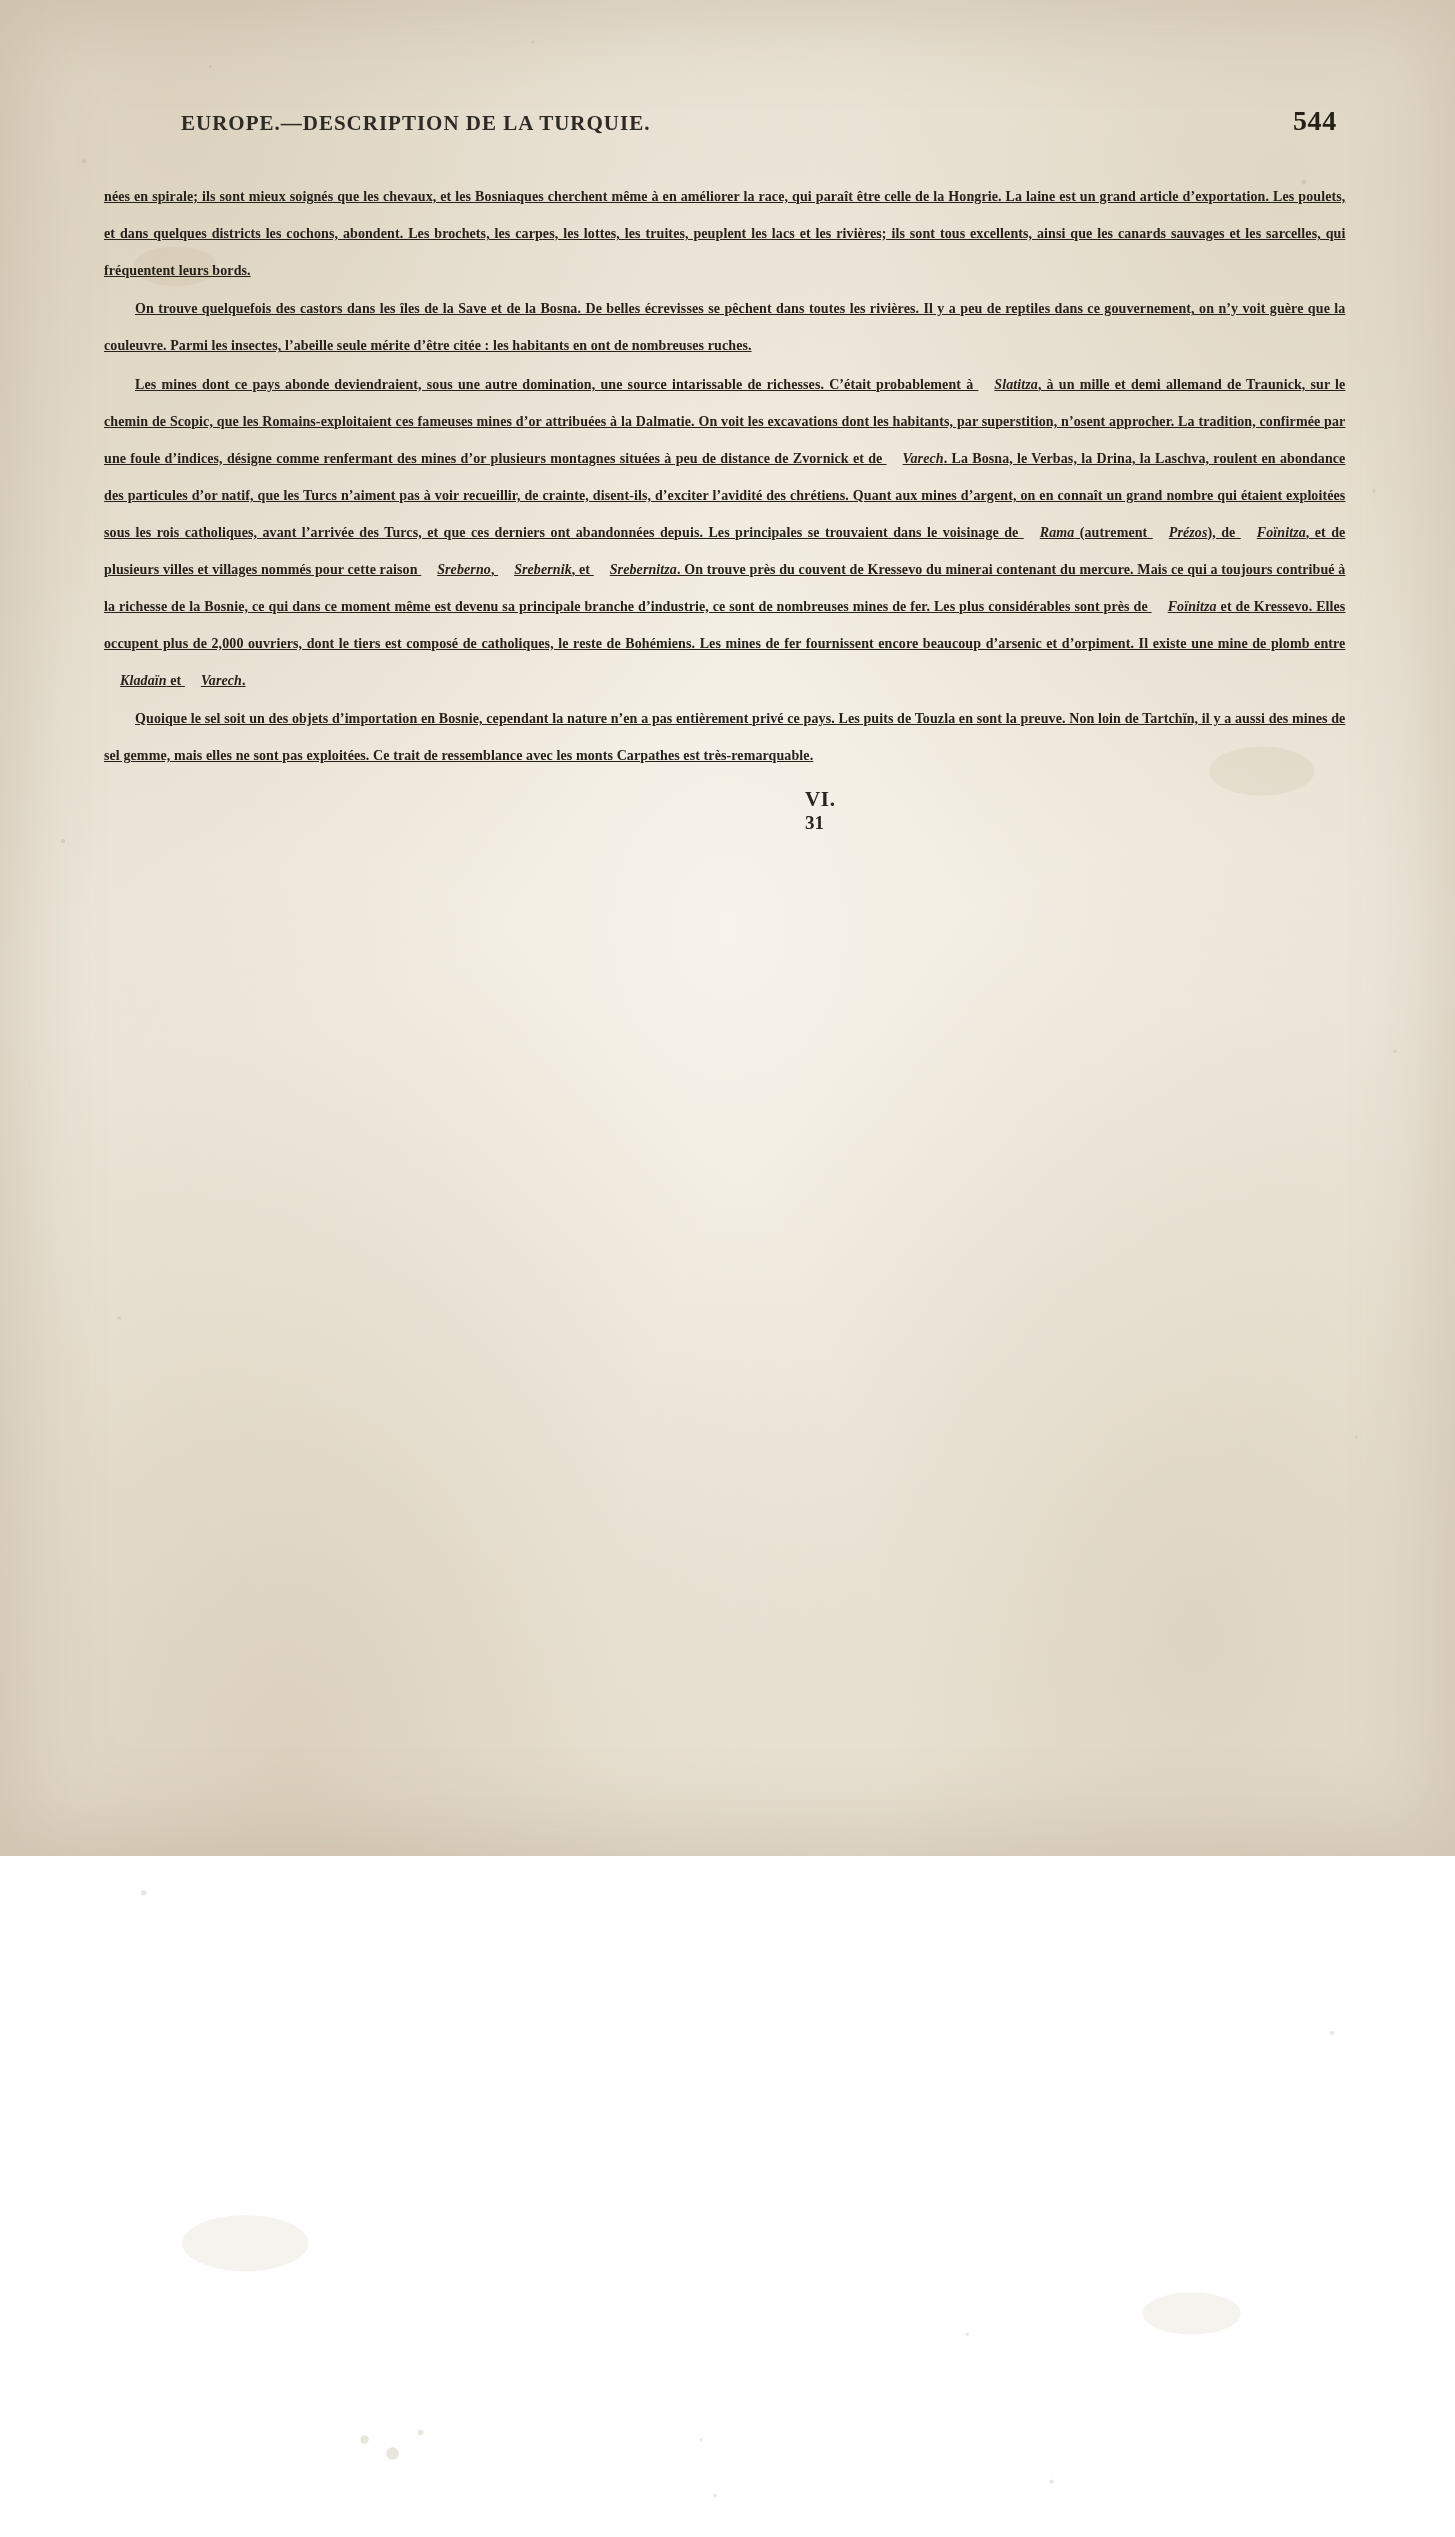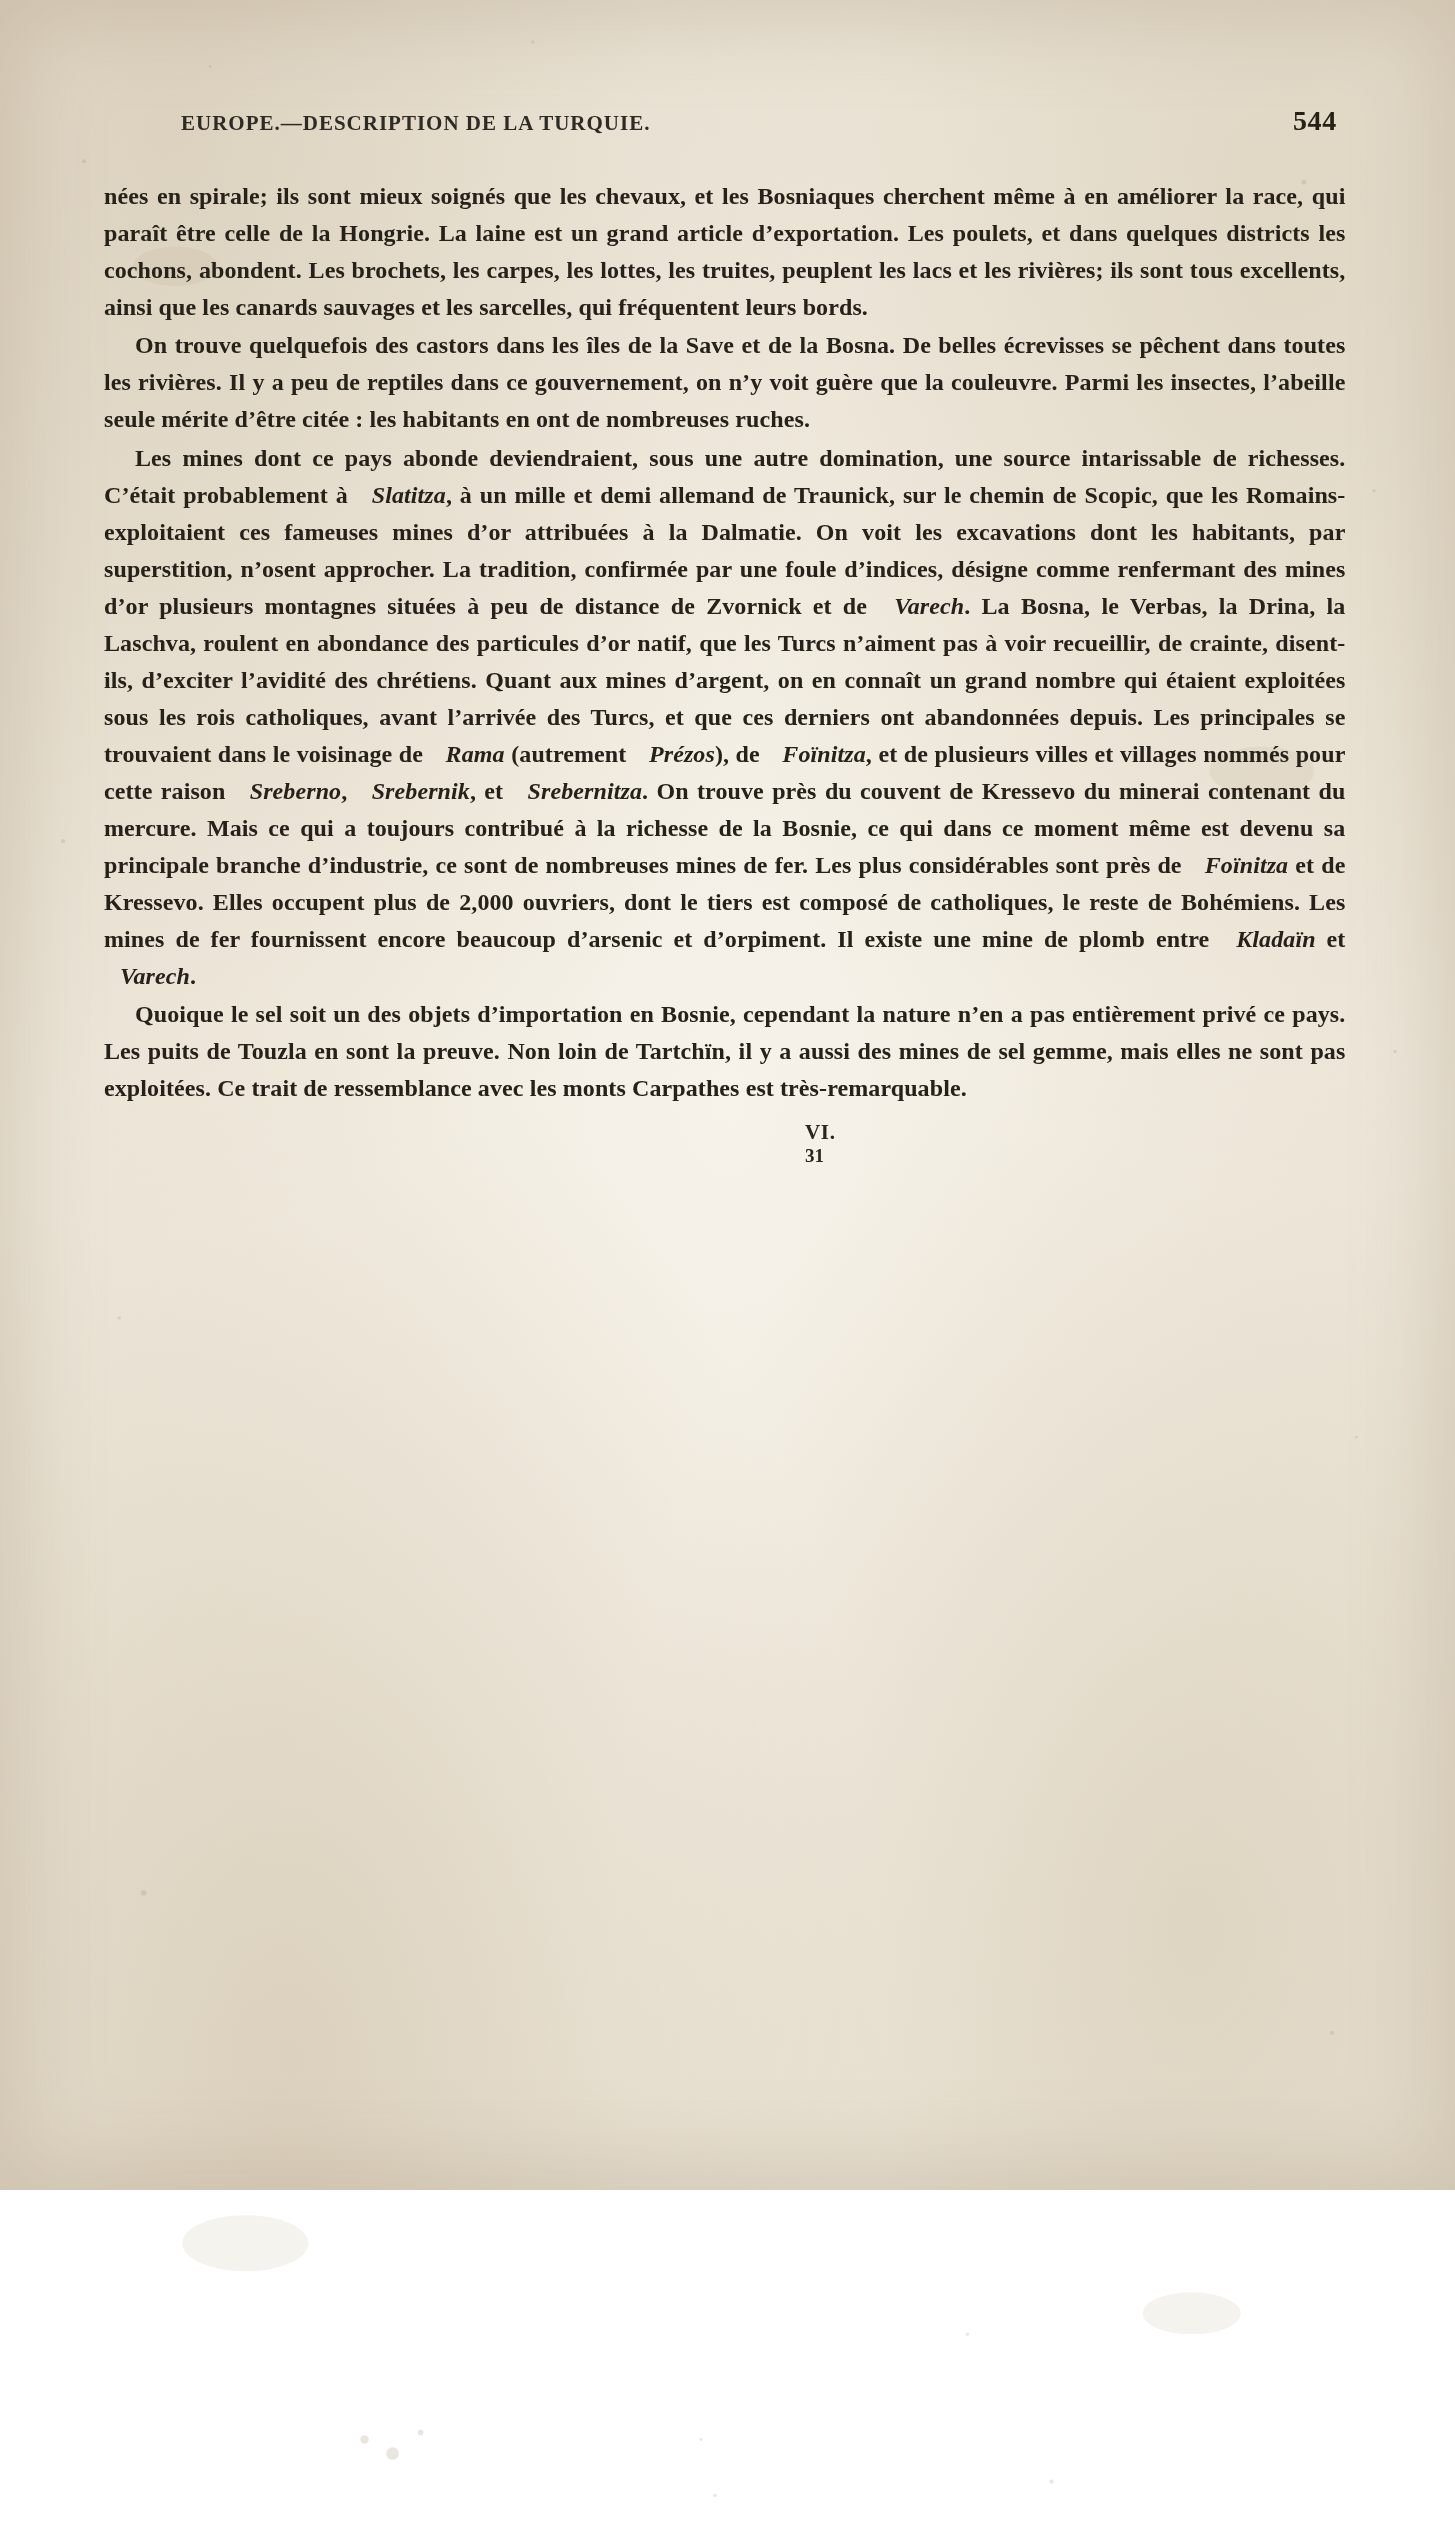--- a/index.html
+++ b/index.html
@@ -9,21 +9,21 @@
   }
   body {
     width: 1456px;
     height: 2538px;
     font-family: "Liberation Serif", serif;
     overflow: hidden;
   }
   .page {
     position: relative;
     width: 1456px;
-    height: 2190px;
+    height: 1856px;
     background: #efe9dd;
     background-image:
       radial-gradient(ellipse at 12% 6%, rgba(200,186,160,0.45) 0%, rgba(200,186,160,0) 38%),
       radial-gradient(ellipse at 88% 10%, rgba(205,192,166,0.40) 0%, rgba(205,192,166,0) 35%),
       radial-gradient(ellipse at 20% 94%, rgba(197,182,155,0.45) 0%, rgba(197,182,155,0) 36%),
       radial-gradient(ellipse at 82% 88%, rgba(199,185,158,0.40) 0%, rgba(199,185,158,0) 34%),
       radial-gradient(ellipse at 50% 50%, rgba(248,244,236,0.85) 0%, rgba(238,231,217,0.25) 60%, rgba(222,211,190,0.25) 100%);
   }
   .speckles {
     position: absolute;
@@ -59,27 +59,28 @@
     font-weight: 700;
     color: #262017;
     letter-spacing: 0.7px;
   }
   .body-col {
     padding: 0 12.6px 0 14px;
   }
   p.para {
     margin: 0 0 1.4px 0;
     font-family: "Liberation Serif", serif;
-    font-size: 24px;
+    font-size: 14px;
     line-height: 37px;
     color: #262119;
     text-align: justify;
     text-justify: inter-word;
     font-weight: 600;
     letter-spacing: 0.1px;
+    text-decoration: underline;
     -webkit-font-smoothing: none;
   }
   p.para.indent {
     text-indent: 31px;
   }
   p.para i, p.para em {
     font-style: italic;
     margin-left: 16px;
   }
   .footline {

